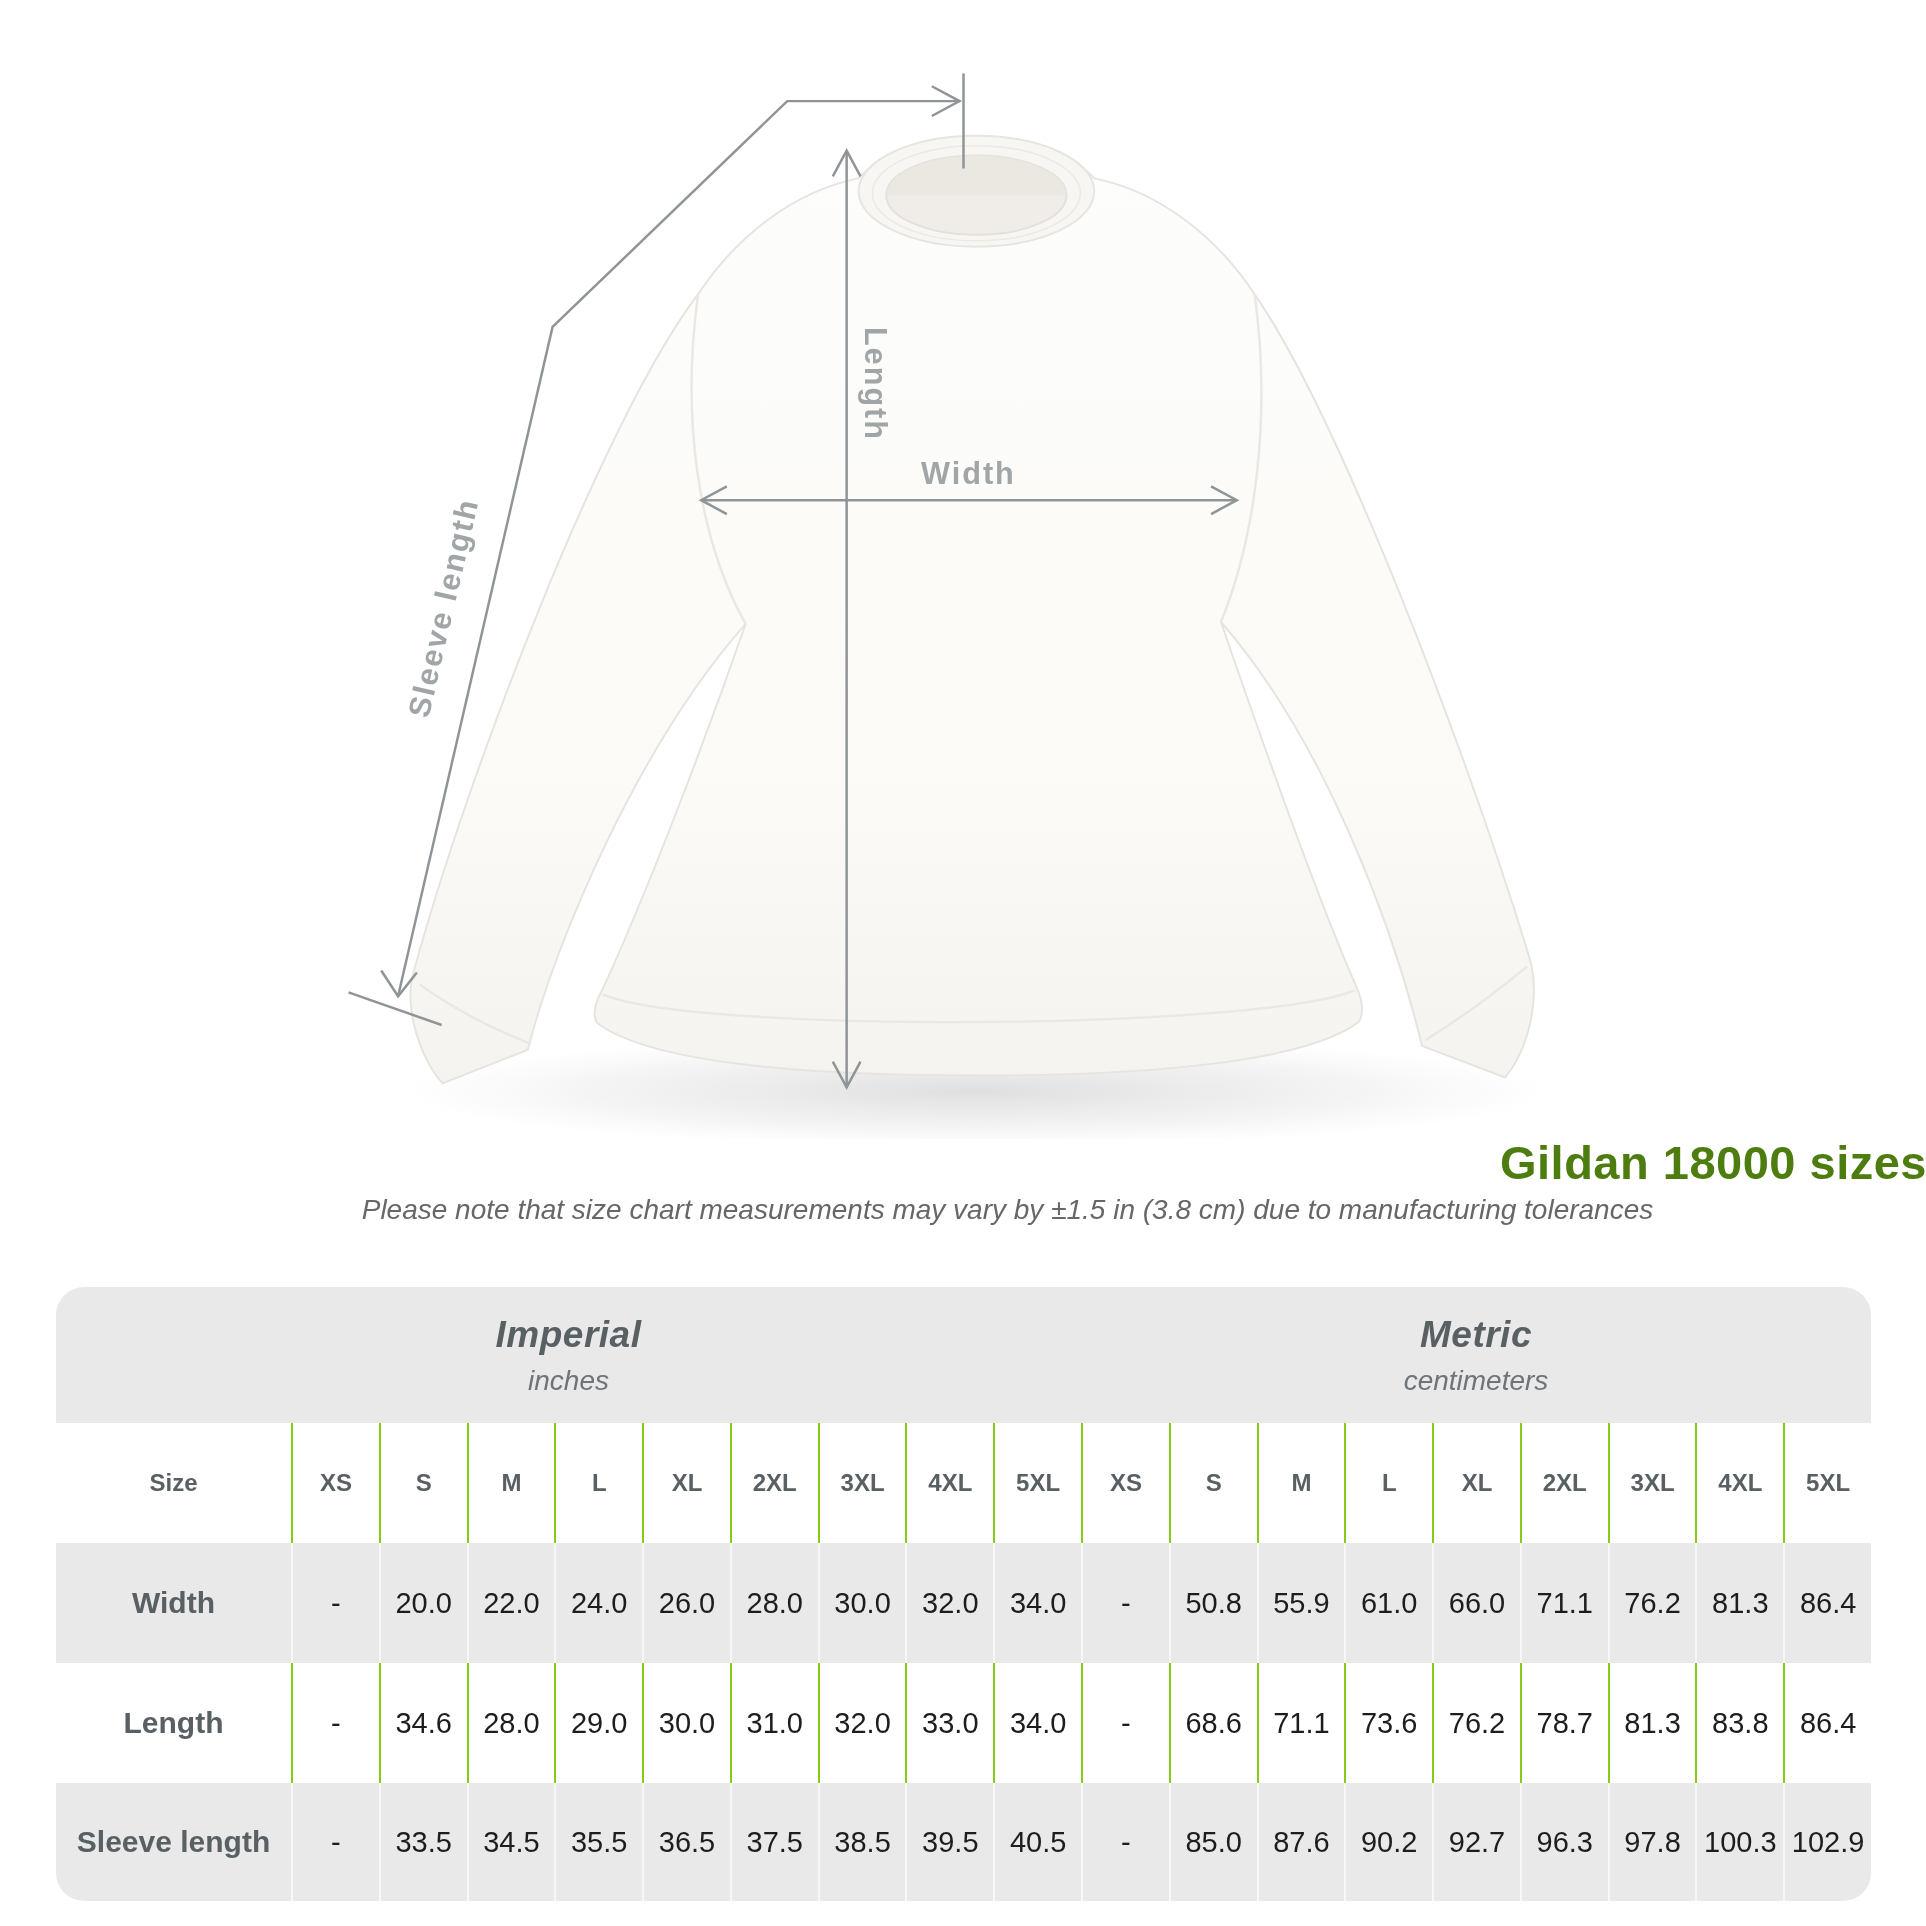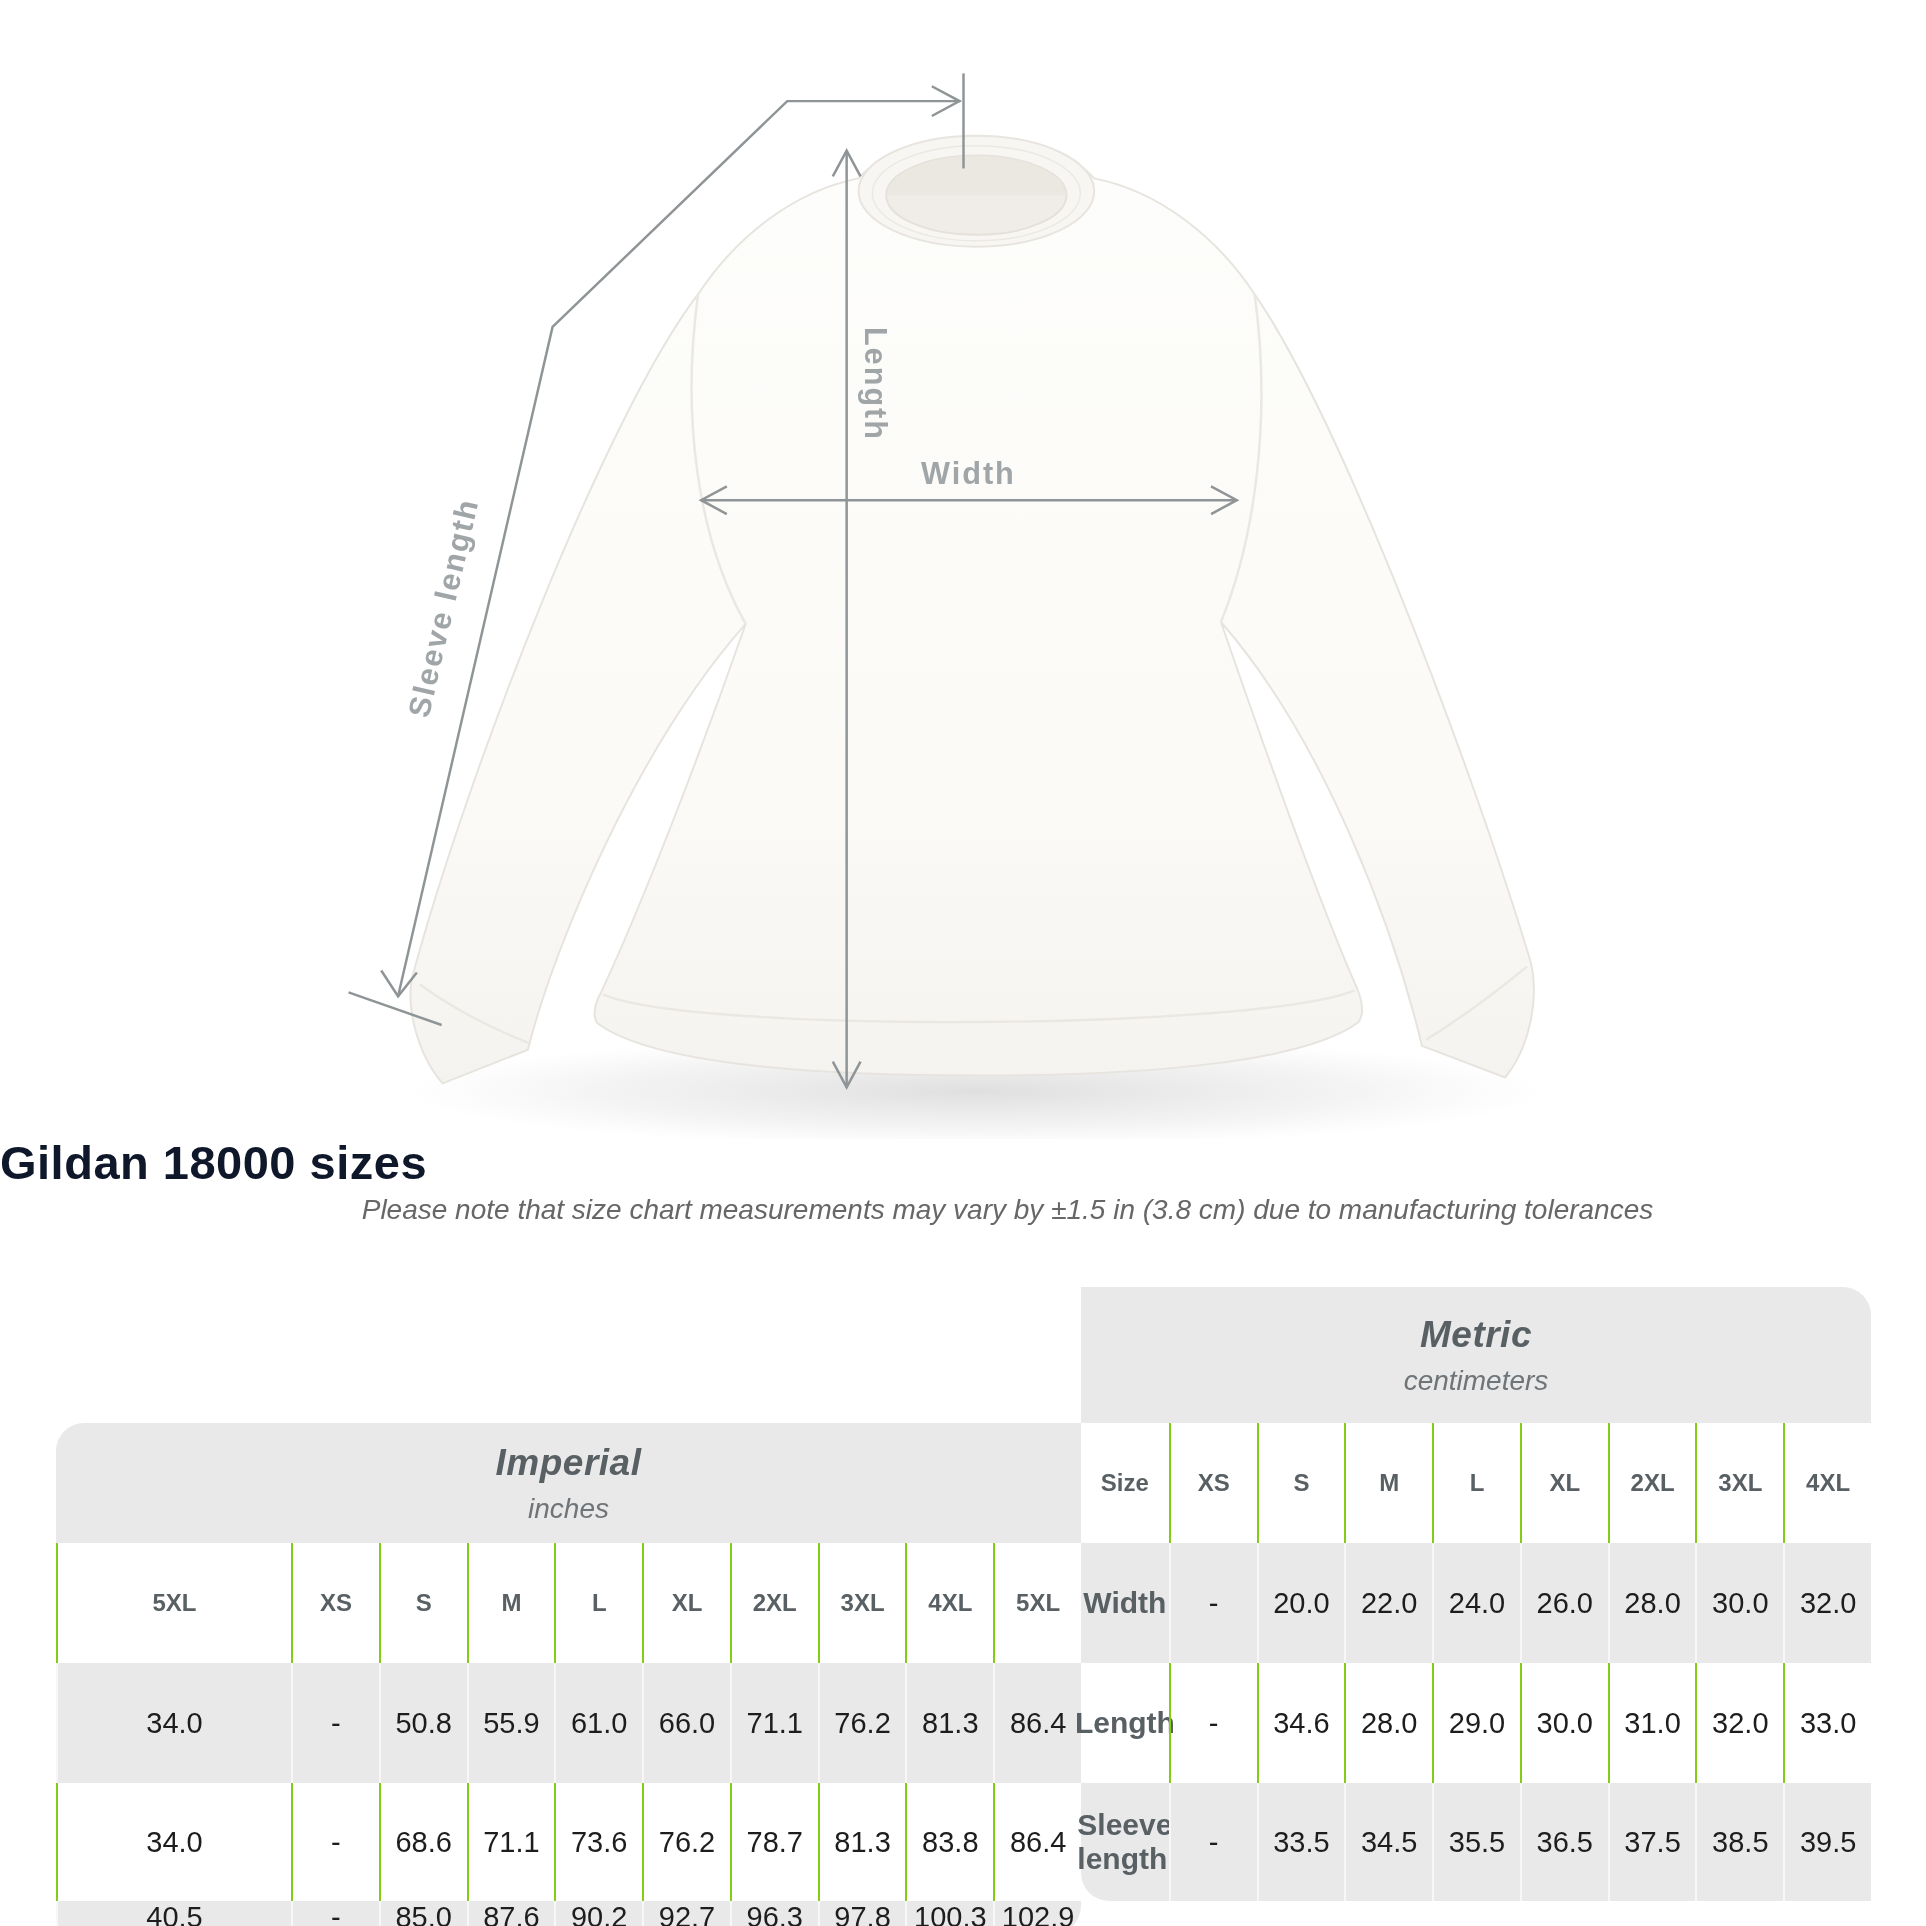--- a/index.html
+++ b/index.html
@@ -2,22 +2,22 @@
 <html><head>
 <meta charset="utf-8">
 <style>
   html,body{margin:0;padding:0;background:#ffffff;}
   body{width:1927px;height:1927px;font-family:"Liberation Sans",sans-serif;}
   .page{position:relative;width:1927px;height:1927px;overflow:hidden;background:#ffffff;}
 
   .diagram{position:absolute;top:0;left:0;}
   svg text{font-family:"Liberation Sans",sans-serif;}
 
-  .page-title{position:absolute;top:1135px;left:0;width:100%;text-align:left;
-    font-size:47px;font-weight:700;color:#0f172a;letter-spacing:0.5px;}
+  .page-title{position:absolute;top:1135px;left:0;width:100%;text-align:right;
+    font-size:47px;font-weight:700;color:#4d7c0f;letter-spacing:0.5px;}
   .page-subtitle{position:absolute;top:1194px;left:0;width:100%;text-align:center;
     font-size:28px;font-style:italic;color:#676767;margin-left:44px;}
 
   .table-wrap{position:absolute;top:1287px;left:56px;width:1815px;}
   .grid{display:grid;grid-template-columns:235px repeat(18,1fr);
     grid-template-rows:136px 120px 120px 120px 118px;width:100%;}
 
   .band{background:#e9e9e9;display:flex;flex-direction:column;align-items:center;
     justify-content:center;gap:9px;}
   .band-imperial{grid-column:1 / span 10;border-top-left-radius:28px;}
@@ -111,27 +111,27 @@
       <text x="978" y="489" text-anchor="middle">Width</text>
       <text transform="translate(458 616) rotate(-77)" text-anchor="middle">Sleeve length</text>
     </g>
   </svg>
 
   <div class="page-title">Gildan 18000 sizes</div>
   <div class="page-subtitle">Please note that size chart measurements may vary by ±1.5 in (3.8 cm) due to manufacturing tolerances</div>
 
   <div class="table-wrap">
     <div class="grid" id="size-grid">
+        <div class="band band-imperial">
+          <div class="band-label" style="display: block;">Imperial</div>
+          <div class="band-unit" style="display: block;">inches</div>
+        </div>
         <div class="band band-metric">
           <div class="band-label" style="display: block;">Metric</div>
           <div class="band-unit" style="display: block;">centimeters</div>
-        </div>
-        <div class="band band-imperial">
-          <div class="band-label" style="display: block;">Imperial</div>
-          <div class="band-unit" style="display: block;">inches</div>
         </div>
         <div class="hcell">Size</div>
         <div class="hcell sep-dark">XS</div>
         <div class="hcell sep-dark">S</div>
         <div class="hcell sep-dark">M</div>
         <div class="hcell sep-dark">L</div>
         <div class="hcell sep-dark">XL</div>
         <div class="hcell sep-dark">2XL</div>
         <div class="hcell sep-dark">3XL</div>
         <div class="hcell sep-dark">4XL</div>

